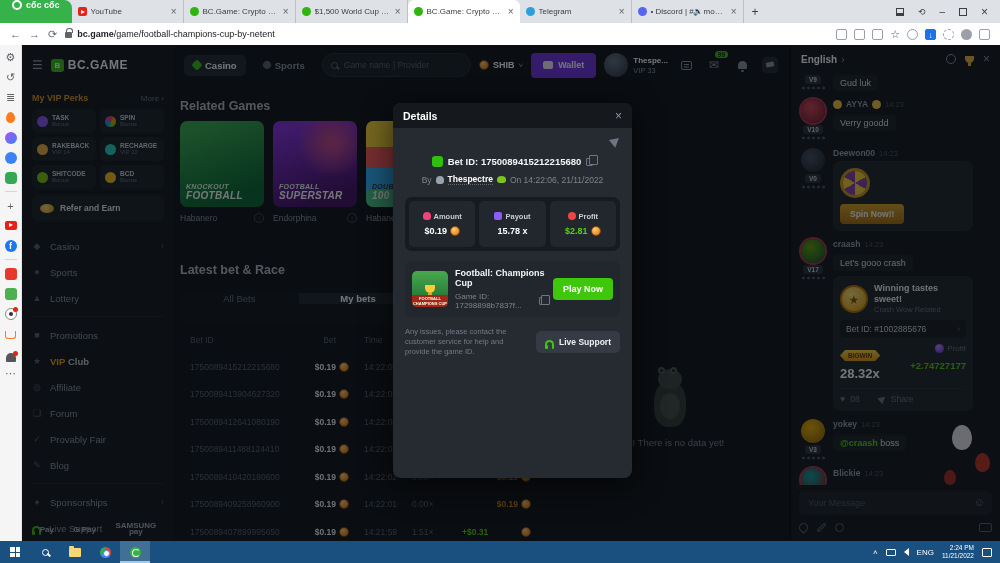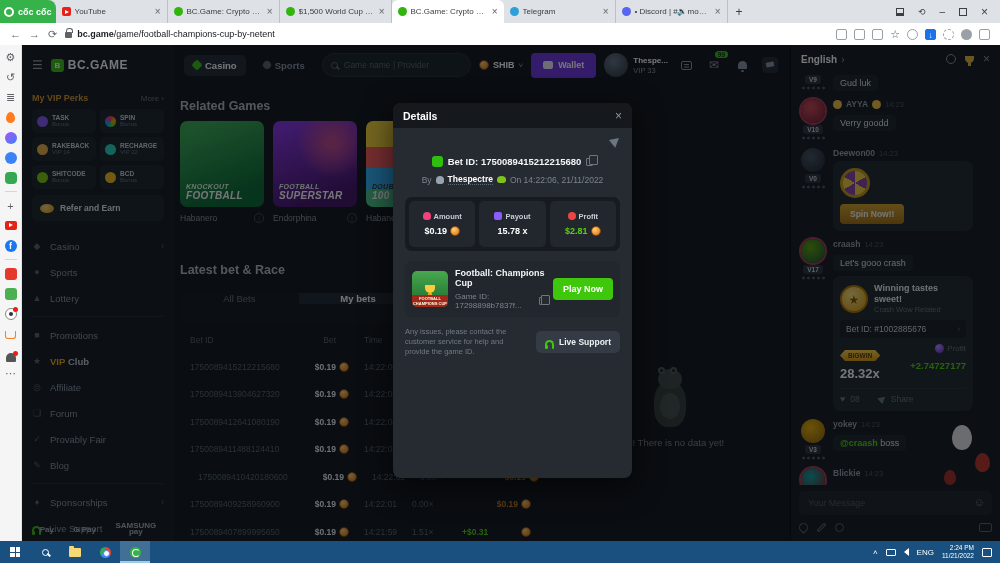--- a/index.html
+++ b/index.html
@@ -1,21 +1,21 @@
 <!DOCTYPE html>
 <html><head>
 <meta charset="utf-8">
 <style>
   *{margin:0;padding:0;box-sizing:border-box;font-family:"Liberation Sans",sans-serif}
   body{width:1000px;height:563px;overflow:hidden;background:#000}
   .screen{position:relative;width:1000px;height:563px;display:flex;flex-direction:column}
   .abs{position:absolute}
   
   .tabbar{height:23px;background:#dee1e6;display:flex;align-items:center;flex:none}
-  .brand{height:23px;background:#35b34a;color:#fff;font-weight:bold;font-size:9px;display:flex;align-items:center;gap:4px;padding:0 4px;border-radius:0 8px 0 0}
+  .brand{height:23px;background:#35b34a;color:#fff;font-weight:bold;font-size:9px;display:flex;gap:4px;padding:0 12px;border-radius:0 8px 0 0}
   .brand .bdot{width:10px;height:10px;border:2px solid #fff;border-radius:50%}
   .tab{width:112px;height:23px;display:flex;align-items:center;gap:4px;padding:0 6px;border-right:1px solid #bdc1c6;color:#3c4043;font-size:8px}
   .tab.active{background:#fff;border-radius:6px 6px 0 0;border-right:none}
   .tab-t{flex:1;white-space:nowrap;overflow:hidden;text-overflow:ellipsis}
   .tab-x{color:#5f6368;font-size:10px;flex:none}
   .fav{width:9px;height:9px;border-radius:2px;flex:none;position:relative}
   .fav-yt{background:#e62117}.fav-yt::after{content:"";position:absolute;left:3px;top:2.5px;border-left:4px solid #fff;border-top:2px solid transparent;border-bottom:2px solid transparent}
   .fav-bc{background:#30b50d;border-radius:50%}
   .fav-tg{background:#2ba0da;border-radius:50%}
   .fav-dc{background:#5865f2;border-radius:50%}
@@ -622,21 +622,21 @@
             <span class="c-bet">$0.19</span>
             <span class="c-betc coin"></span>
             <span class="c-time">14:22:04</span>
           </div>
           <div class="trow abs" style="left:0;top:359px;width:360px;height:14px">
             <span class="c-id">1750089411488124410</span>
             <span class="c-bet">$0.19</span>
             <span class="c-betc coin"></span>
             <span class="c-time">14:22:03</span>
           </div>
-          <div class="trow abs" style="left:8px;top:387px;width:360px;height:14px">
+          <div class="trow abs" style="left:0;top:387px;width:360px;height:14px">
             <span class="c-id">1750089410420180600</span>
             <span class="c-bet">$0.19</span>
             <span class="c-betc coin"></span>
             <span class="c-time">14:22:02</span>
             <span class="c-pay">0.00×</span>
             <span class="c-pro loss">$0.19</span>
             <span class="c-proc coin"></span>
           </div>
           <div class="trow abs" style="left:0;top:414px;width:360px;height:14px">
             <span class="c-id">1750089409258960900</span>

